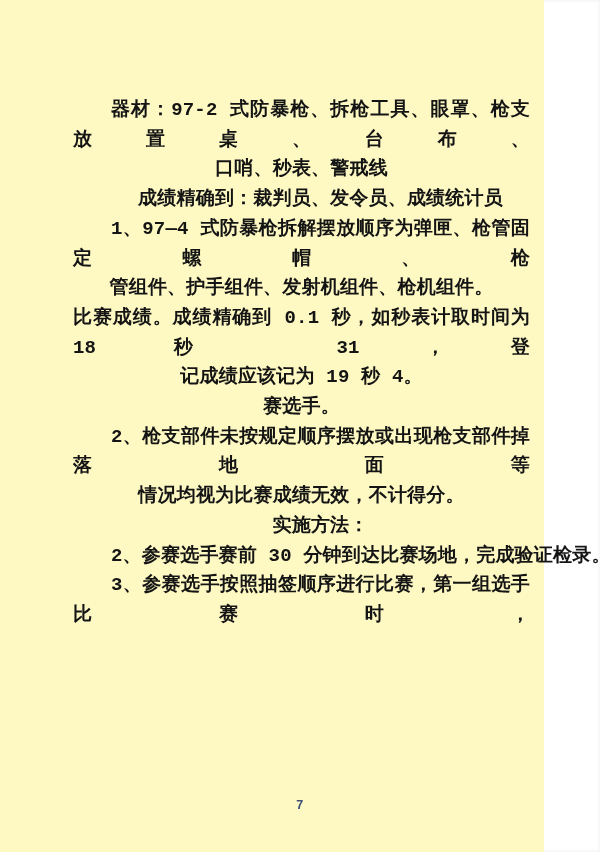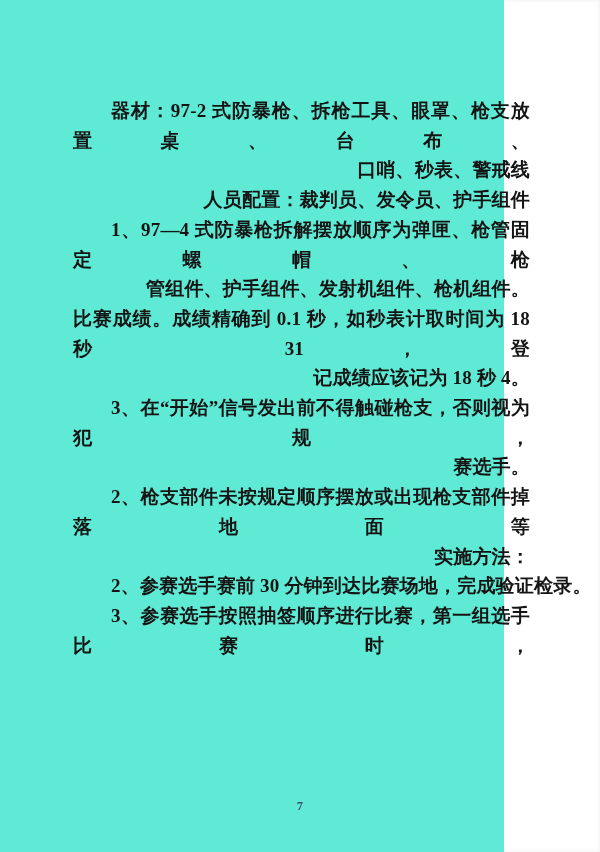--- a/index.html
+++ b/index.html
@@ -11,38 +11,39 @@
     overflow: hidden;
   }
   body {
     position: relative;
     font-family: "Liberation Serif", "DejaVu Serif", serif;
     box-shadow: inset 0 0 4px rgba(0,0,0,0.08);
   }
   .doc-page {
     position: absolute;
     left: 0; top: 0;
-    width: 504px; height: 852px;
-    background: #5eead4;
+    width: 544px; height: 852px;
+    background: #fef9c3;
+    font-family: Liberation Mono, monospace;
   }
   .text-block {
     position: absolute;
     left: 73px;
     top: 96px;
     width: 457px;
     color: #141414;
     font-size: 19px;
     font-weight: 700;
     line-height: 29.7px;
     letter-spacing: 0.2px;
     -webkit-font-smoothing: antialiased;
   }
   .line {
     white-space: nowrap;
-    text-align: right;
+    text-align: center;
   }
   .line.fill {
     white-space: normal;
     text-align: justify;
     text-align-last: justify;
   }
   .line.indent {
     text-indent: 2em;
   }
   .page-footer {
@@ -58,28 +59,28 @@
     letter-spacing: 0.5px;
   }
 </style>
 </head>
 <body>
 
 <div class="doc-page">
   <div class="text-block" style="color: rgb(20, 20, 20);">
       <div class="line indent fill">器材：97-2 式防暴枪、拆枪工具、眼罩、枪支放置桌、台布、</div>
       <div class="line">口哨、秒表、警戒线</div>
-      <div class="line indent">人员配置：裁判员、发令员、护手组件</div>
+      <div class="line indent">成绩精确到：裁判员、发令员、成绩统计员</div>
       <div class="line indent fill">1、97—4 式防暴枪拆解摆放顺序为弹匣、枪管固定螺帽、枪</div>
       <div class="line">管组件、护手组件、发射机组件、枪机组件。</div>
       <div class="line fill">比赛成绩。成绩精确到 0.1 秒，如秒表计取时间为 18 秒 31，登</div>
-      <div class="line">记成绩应该记为 18 秒 4。</div>
-      <div class="line indent fill">3、在“开始”信号发出前不得触碰枪支，否则视为犯规，</div>
+      <div class="line">记成绩应该记为 19 秒 4。</div>
       <div class="line">赛选手。</div>
       <div class="line indent fill">2、枪支部件未按规定顺序摆放或出现枪支部件掉落地面等</div>
+      <div class="line">情况均视为比赛成绩无效，不计得分。</div>
       <div class="line indent">实施方法：</div>
       <div class="line indent">2、参赛选手赛前 30 分钟到达比赛场地，完成验证检录。</div>
       <div class="line indent fill">3、参赛选手按照抽签顺序进行比赛，第一组选手比赛时，</div>
     </div>
   <div class="page-footer">
     <span class="page-number" style="color: rgb(61, 79, 115);">7</span>
   </div>
 </div>
 
 </body></html>

